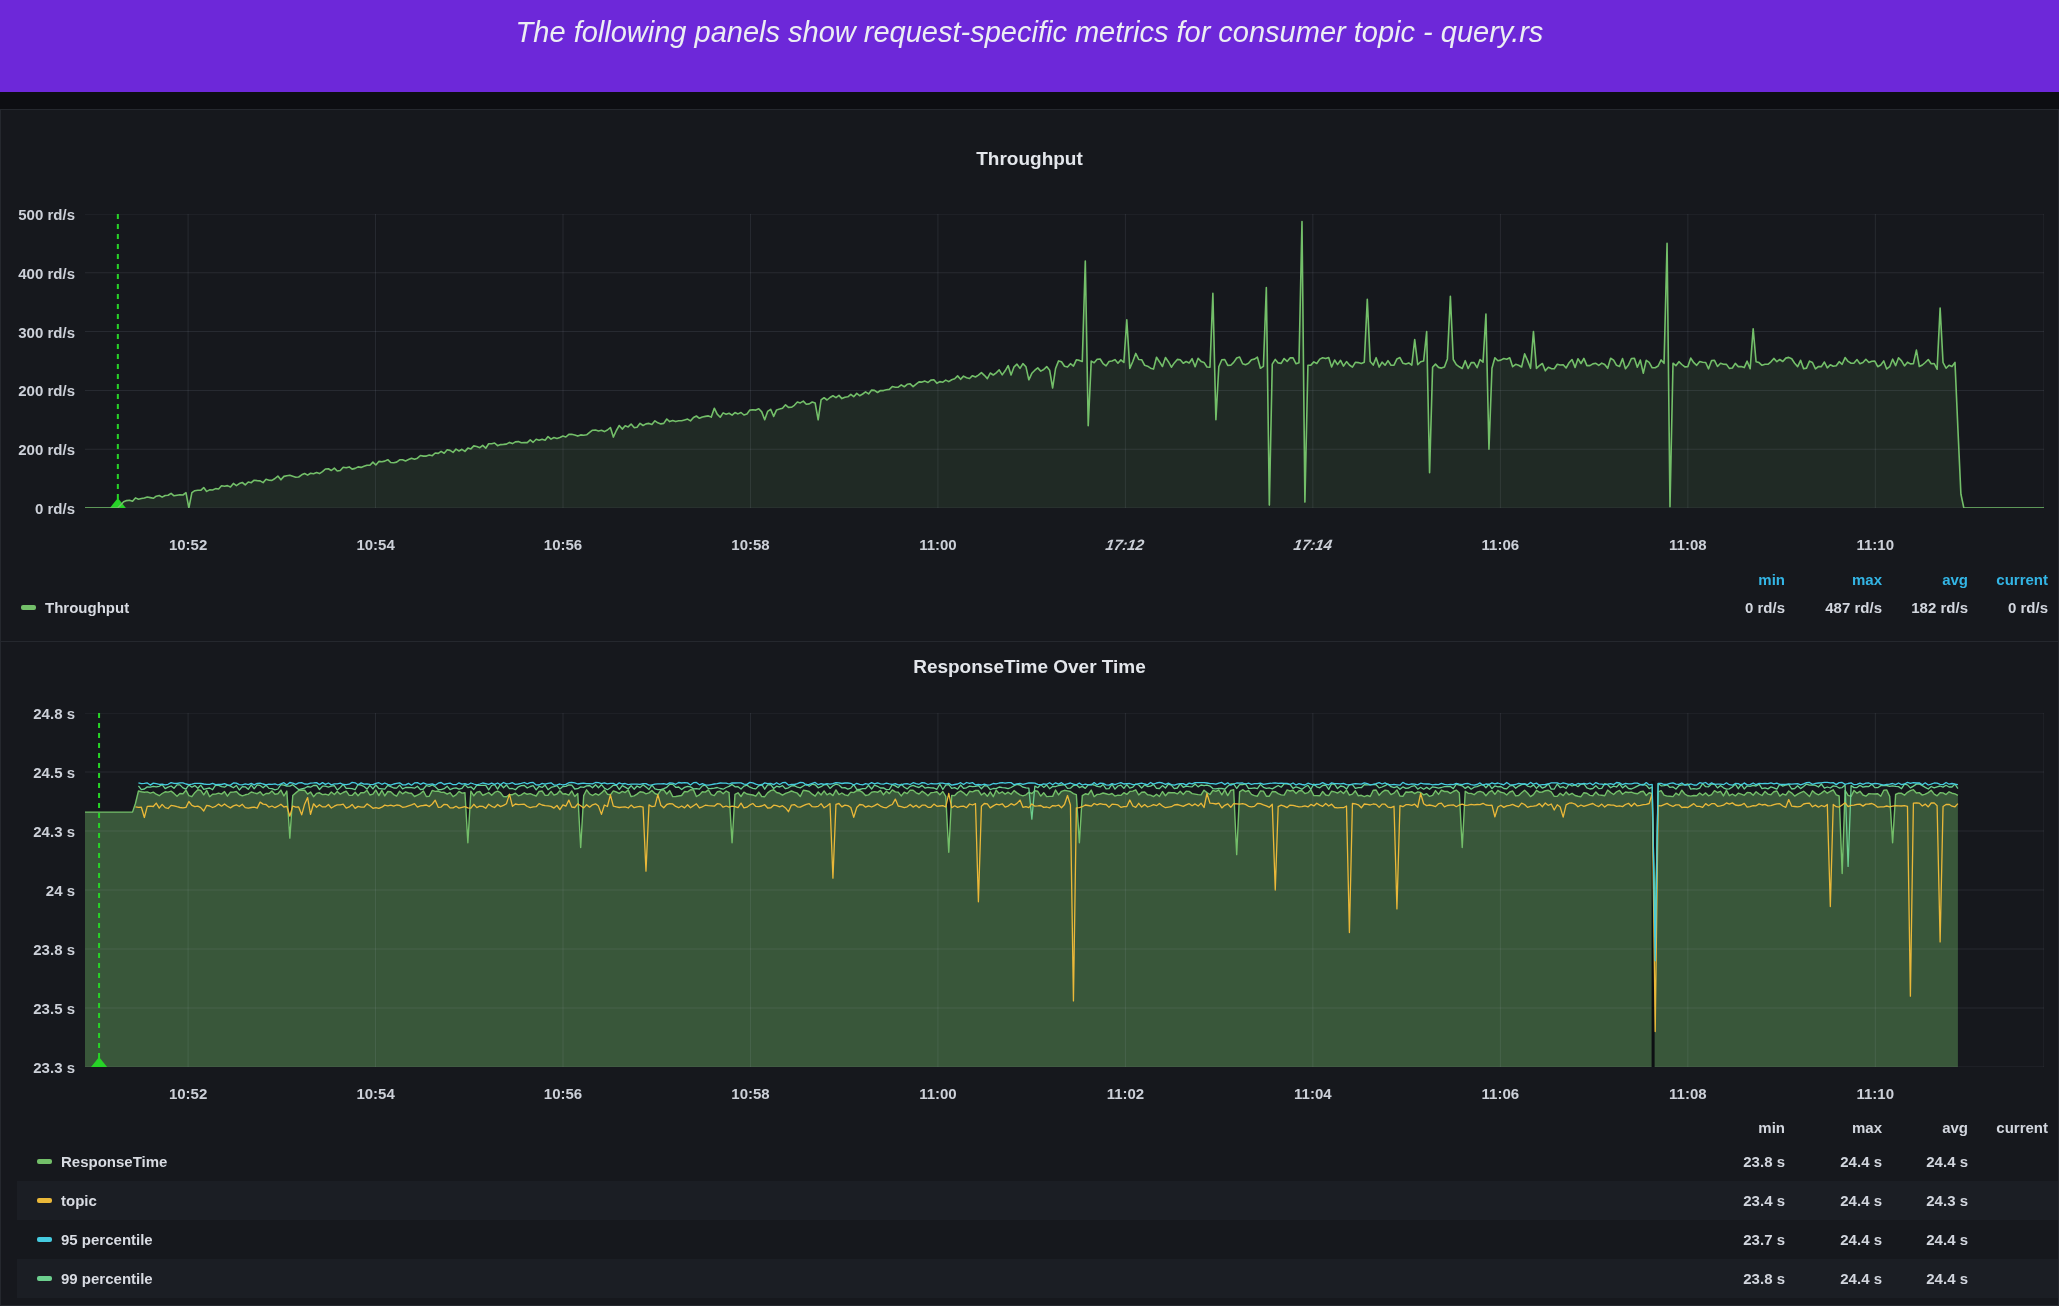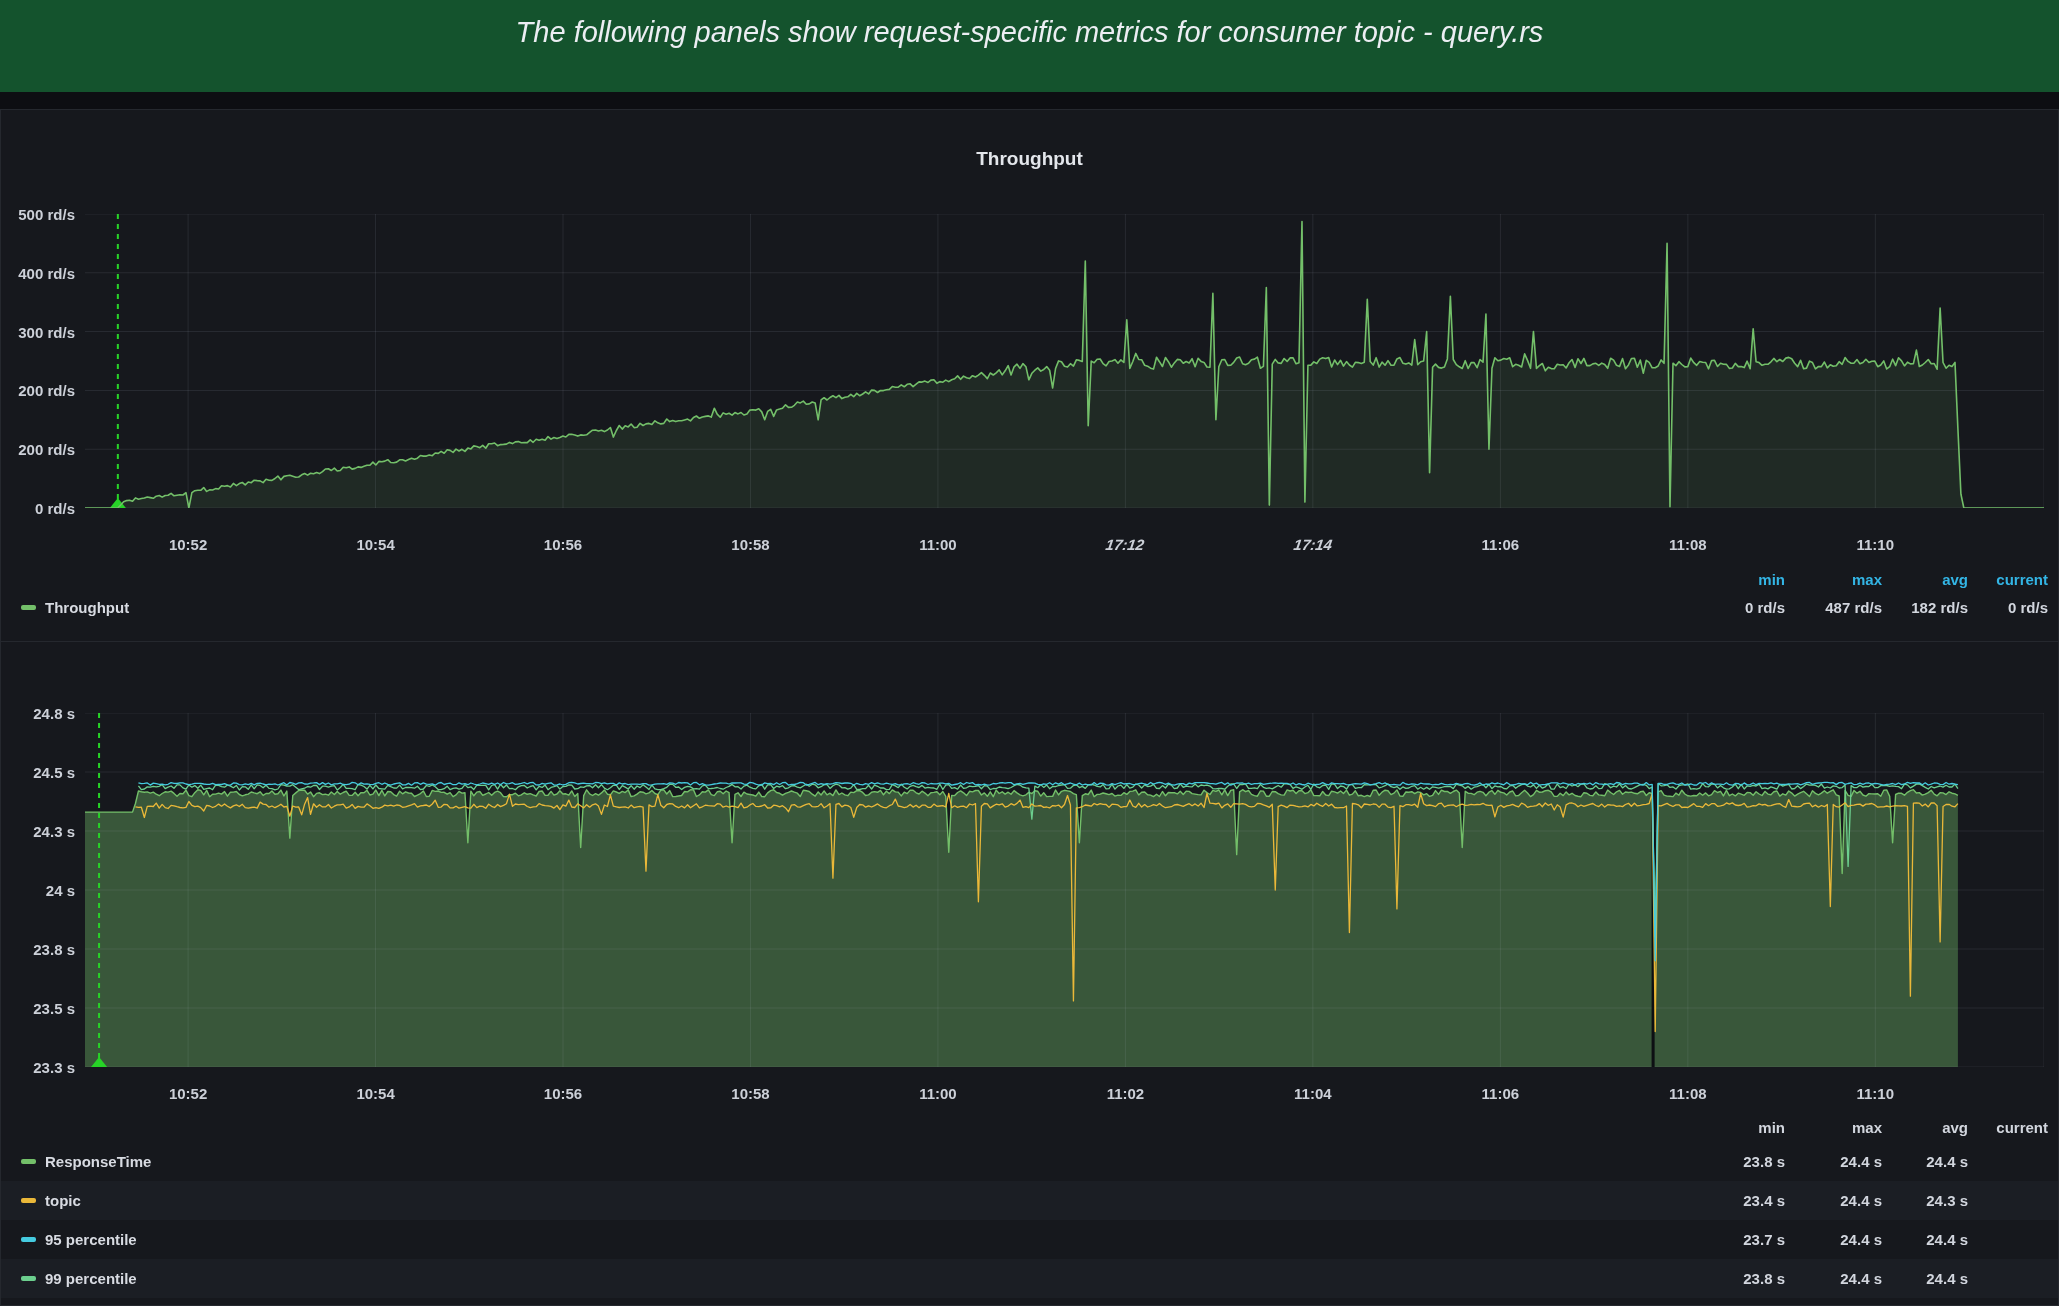--- a/index.html
+++ b/index.html
@@ -7,21 +7,21 @@
   body {
     background: #0d0e12;
     font-family: "Liberation Sans", sans-serif;
     color: #d8dce3;
     position: relative;
     overflow: hidden;
   }
   .dashboard-header {
     position: absolute; top: 0; left: 0; width: 2059px; height: 92px;
     display: flex; justify-content: center; align-items: flex-start;
-    padding-top: 16px; background: #14532d;
+    padding-top: 16px; background: #6d28d9;
   }
   .header-text { font-style: italic; font-size: 29px; font-weight: 400; color: #eceef3; }
 
   .panel {
     position: absolute; left: 0; width: 2059px;
     background: #16181d; border: 1px solid #25282e;
   }
   #panel1 { top: 109px;  height: 533px; }
   #panel2 { top: 641px; height: 665px; }
 
@@ -58,21 +58,21 @@
   .stat-line { display: flex; align-items: center; height: 28px; }
   .stat-cell { text-align: right; font-size: 15px; font-weight: 600; color: #d2d6de; }
   .headers .stat-cell { color: #33b5e5; font-weight: 700; cursor: pointer; }
   .w1 { width: 95px; } .w2 { width: 97px; } .w3 { width: 86px; } .w4 { width: 80px; }
   .grow { flex: 1; }
   .series-key { display: flex; align-items: center; font-size: 15px; font-weight: 600; color: #d8dbe2; cursor: pointer; }
   .swatch { display: inline-block; width: 15px; height: 5px; border-radius: 2px; margin-right: 9px; }
 
   .legend2 { position: absolute; left: 0; right: 0; top: 470px; }
   .legend2 .lhead { display: flex; align-items: center; height: 30px; padding: 0 10px 0 20px; }
-  .legend2 .legend-row { display: flex; align-items: center; height: 39px; padding: 0 10px 0 20px; }
+  .legend2 .legend-row { display: flex; align-items: center; height: 39px; padding: 0 10px 0 20px; margin-left: 16px; }
   .legend2 .legend-row.stripe { background: #1b1e24; }
 </style>
 </head>
 <body>
 
 <div class="dashboard-header">
   <div class="header-text">The following panels show request-specific metrics for consumer topic - query.rs</div>
 </div>
 
 <div class="panel" id="panel1">
@@ -142,20 +142,21 @@
       <span class="grow"></span>
       <span class="stat-cell w1">0 rd/s</span>
       <span class="stat-cell w2">487 rd/s</span>
       <span class="stat-cell w3">182 rd/s</span>
       <span class="stat-cell w4">0 rd/s</span>
     </div>
   </div>
 </div>
 
 <div class="panel" id="panel2">
+  <div class="panel-title">ResponseTime Over Time</div>
 
   <div class="chart-row">
     <div class="y-axis" id="yax2">
         <div class="ytick" style="top:0.000%">24.8 s</div>
         <div class="ytick" style="top:16.667%">24.5 s</div>
         <div class="ytick" style="top:33.333%">24.3 s</div>
         <div class="ytick" style="top:50.000%">24 s</div>
         <div class="ytick" style="top:66.667%">23.8 s</div>
         <div class="ytick" style="top:83.333%">23.5 s</div>
         <div class="ytick" style="top:100.000%">23.3 s</div>

